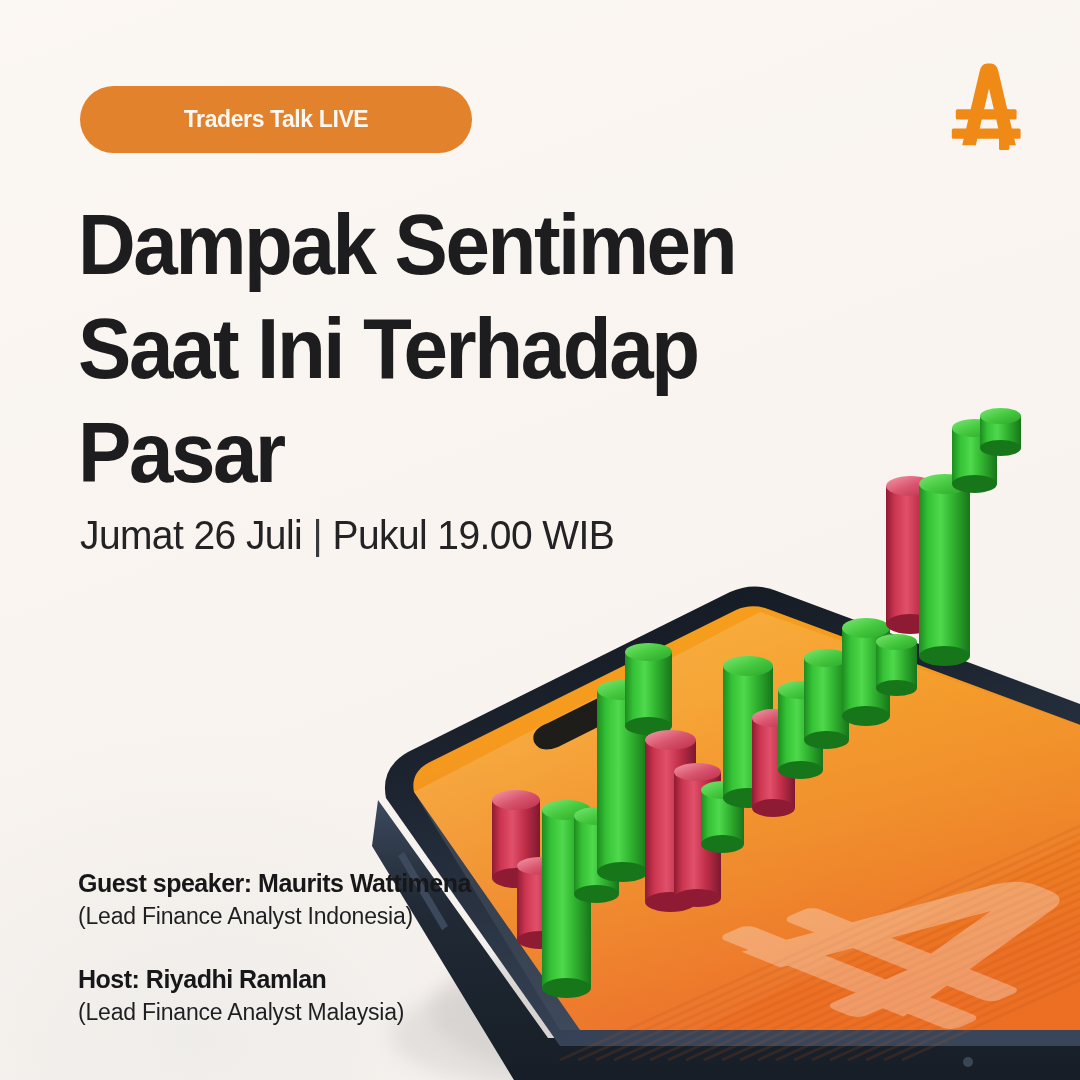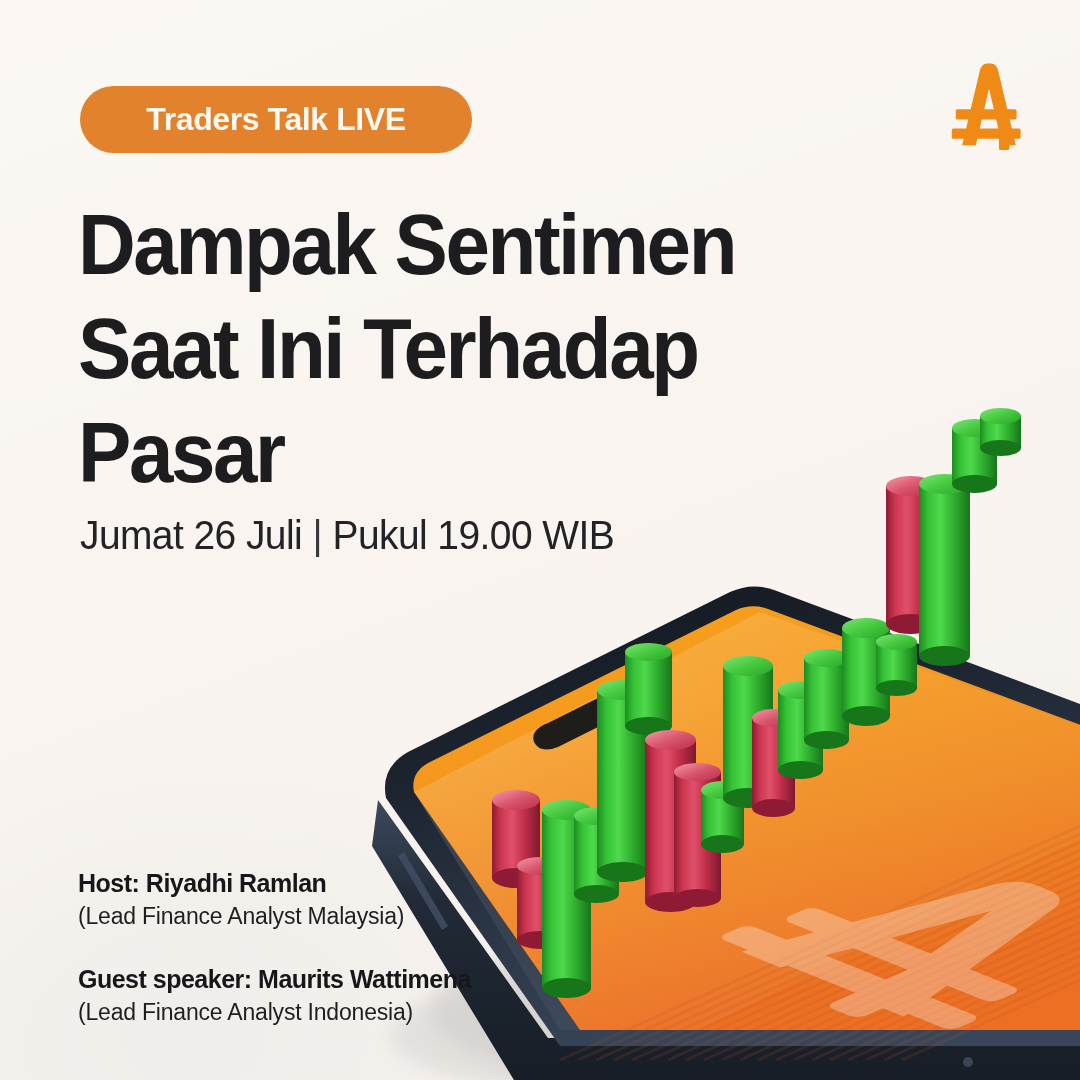--- a/index.html
+++ b/index.html
@@ -35,21 +35,21 @@
     width: 392px;
     height: 67px;
     border-radius: 34px;
     background: #e3822c;
     display: flex;
     align-items: center;
     justify-content: center;
   }
   .badge-label {
     color: #fdf8f2;
-    font-size: 32px;
+    font-size: 23px;
     font-weight: bold;
     letter-spacing: -0.4px;
     font-family: "Liberation Sans", sans-serif;
   }
 
   
   .logo {
     position: absolute;
     right: 48px;
     top: 58px;
@@ -432,22 +432,22 @@
     <span class="hl-line">Saat Ini Terhadap</span>
     <span class="hl-line">Pasar</span>
   </div>
 
   <div class="subtitle">
     <span>Jumat 26 Juli</span><span class="sep">|</span><span>Pukul 19.00 WIB</span>
   </div>
 
   <div class="credits">
     <div class="credit-block">
+      <div class="credit-name">Guest speaker: Maurits Wattimena</div>
+      <div class="credit-role">(Lead Finance Analyst Indonesia)</div>
+    </div>
+    <div class="credit-block">
       <div class="credit-name">Host: Riyadhi Ramlan</div>
       <div class="credit-role">(Lead Finance Analyst Malaysia)</div>
     </div>
-    <div class="credit-block">
-      <div class="credit-name">Guest speaker: Maurits Wattimena</div>
-      <div class="credit-role">(Lead Finance Analyst Indonesia)</div>
-    </div>
   </div>
 
 </div>
 
 </body></html>

